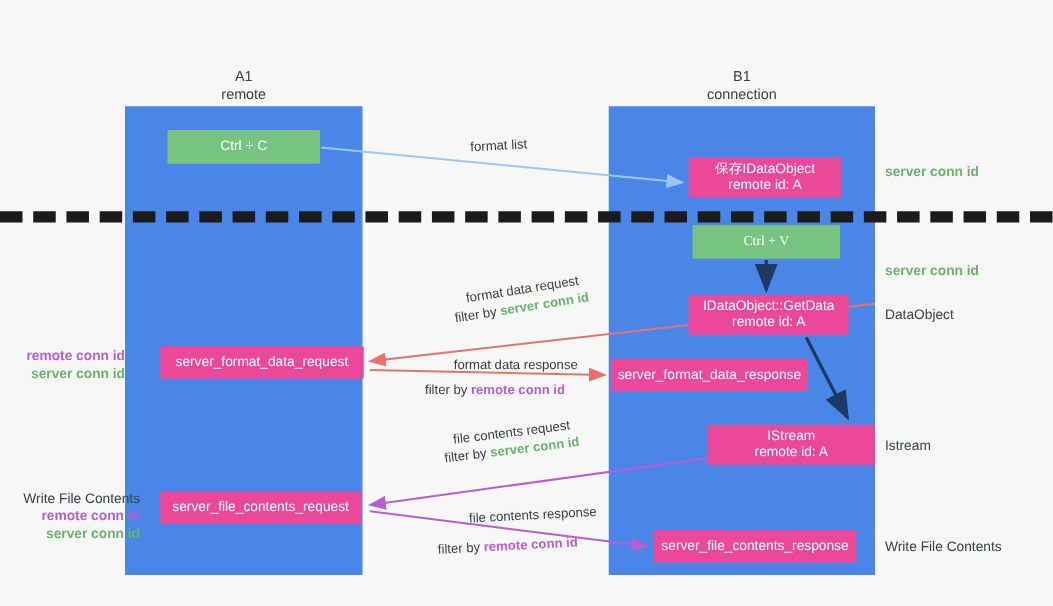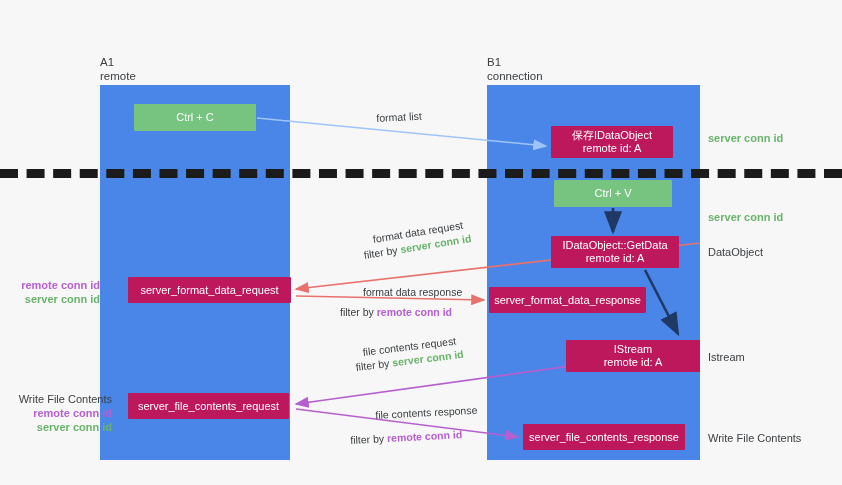--- a/index.html
+++ b/index.html
@@ -18,21 +18,21 @@
     left:0;top:10px;width:842px;text-align:center;
     font-size:16px;line-height:21px;color:#3c4043;white-space:pre-line;
   }
 
   
   .lane{background:#4a86e8;}
   #lane-a{left:100px;top:85px;width:190px;height:375px;}
   #lane-b{left:487px;top:85px;width:213px;height:375px;}
 
   .lane-head{
-    text-align:left;font-size:11.5px;line-height:13.5px;
+    text-align:center;font-size:11.5px;line-height:13.5px;
     color:#3c4043;white-space:pre-line;
   }
   #head-a{left:100px;top:56px;width:190px;}
   #head-b{left:487px;top:56px;width:213px;}
 
   
   #divider{
     left:0;top:169px;width:842px;height:0;
     border-top:9px dashed #1b1b1b;
   }
@@ -41,24 +41,24 @@
   .node{
     box-sizing:border-box;
     display:flex;flex-direction:column;
     align-items:center;justify-content:center;
     text-align:center;color:#ffffff;
     font-size:11px;line-height:13px;
     white-space:pre-line;
     border-radius:1px;
   }
   .node.green{background:#76c480;}
-  .node.orange{background:#be185d;}
+  .node.orange{background:#ec4899;}
 
   #n-ctrlc   {left:134px;top:104px;width:122px;height:27px;}
-  #n-ctrlv   {left:554px;top:180px;width:118px;height:27px;}
+  #n-ctrlv   {left:554px;top:180px;width:118px;height:27px;font-family:Liberation Serif, serif;}
   #n-save    {left:551px;top:126px;width:122px;height:32px;}
   #n-getdata {left:551px;top:236px;width:128px;height:32px;}
   #n-istream {left:566px;top:340px;width:134px;height:32px;}
   #n-sfdreq  {left:128px;top:277px;width:163px;height:26px;}
   #n-sfdres  {left:489px;top:287px;width:157px;height:26px;}
   #n-sfcreq  {left:128px;top:393px;width:161px;height:26px;}
   #n-sfcres  {left:523px;top:424px;width:162px;height:26px;}
 
   
   .ann{font-size:11px;line-height:14px;}

